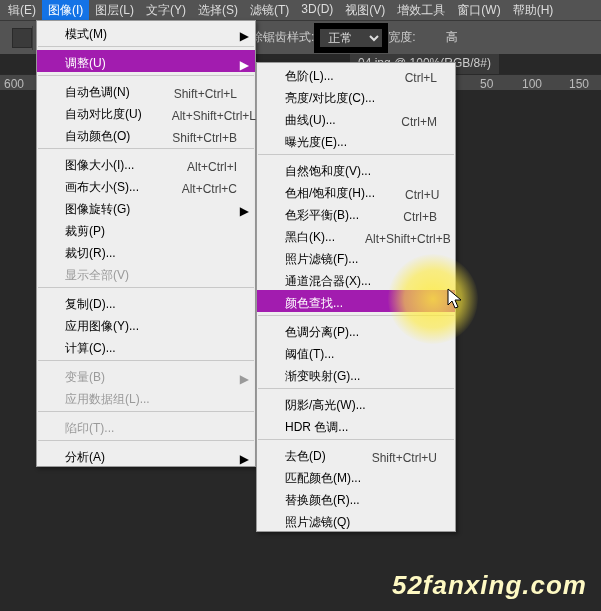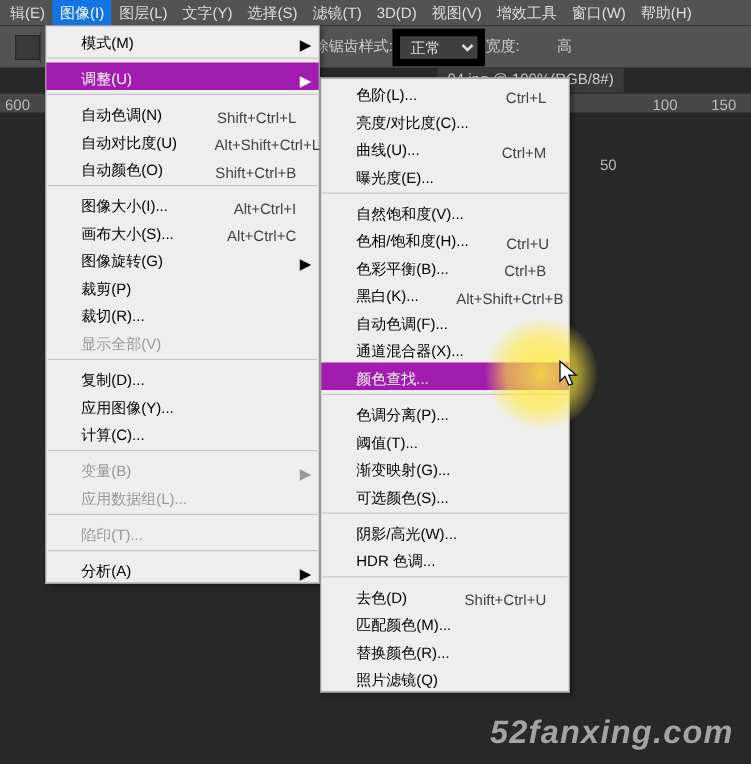--- a/index.html
+++ b/index.html
@@ -1,17 +1,17 @@
 <!DOCTYPE html>
 <html><head>
 <meta charset="utf-8">
 <style>
 *{margin:0;padding:0;box-sizing:border-box;font-family:"Microsoft YaHei",sans-serif;font-size:12px}
 body{width:601px;height:611px;background:#282828;overflow:hidden;position:relative}
-.menubar{height:20px;background:#535353;display:flex;align-items:center;padding-left:2px;color:#ddd}
+.menubar{height:20px;background:#535353;display:flex;padding-left:2px;color:#ddd}
 .menubar span{padding:2px 6px;cursor:default}
 .menubar span.open{background:#1473e6;color:#fff}
 .toolbar{height:34px;background:#535353;border-top:1px solid #383838;display:flex;align-items:center;color:#ccc;padding-left:12px;gap:0}
 .toolbar .btn{width:20px;height:20px;background:#3a3a3a;border:1px solid #2a2a2a}
 .toolbar .sep{width:1px;height:24px;background:#3a3a3a}
 .toolbar select{background:#3f3f3f;color:#ddd;border:6px solid #000000;padding:1px 14px 1px 4px}
 .ruler{height:16px;background:#474747;color:#bbb;position:relative;font-size:9px;border-top:1px solid #2a2a2a}
 .ruler span{position:absolute;top:2px}
 .tab{position:absolute;top:54px;left:350px;height:20px;background:#3a3a3a;color:#ccc;padding:2px 8px;font-size:11px}
 .menu{position:absolute;background:#eee;border:1px solid #999;box-shadow:2px 2px 4px rgba(0,0,0,.4);color:#000}
@@ -19,21 +19,21 @@
 .menu .row .label{flex:1;padding-right:30px}
 .menu .row .shortcut{color:#444}
 .menu .row .arrow{position:absolute;right:6px}
 .menu .row.highlight{background:#a21caf;color:#fff}
 .menu .row.disabled{color:#9a9a9a}
 .menu hr{border:none;border-top:1px solid #c8c8c8;margin:3px 1px}
 .menu1{top:20px;left:36px;width:220px}
 .menu2{top:62px;left:256px;width:200px}
 .spot{position:absolute;top:254px;left:388px;width:90px;height:90px;border-radius:50%;background:radial-gradient(circle,rgba(255,235,59,.85) 0%,rgba(255,235,59,.6) 45%,rgba(255,235,59,0) 72%);pointer-events:none}
 .cursor{position:absolute;top:288px;left:447px;pointer-events:none}
-.watermark{position:absolute;bottom:10px;right:14px;color:#a3a3a3;font-size:26px;font-weight:bold;font-style:italic;letter-spacing:1px}
+.watermark{position:absolute;bottom:10px;right:14px;color:#fef9c3;font-size:26px;font-weight:bold;font-style:italic;letter-spacing:1px}
 </style>
 </head>
 <body>
 
 <div class="menubar" id="menubar">
     <span>辑(E)</span>
     <span class="open">图像(I)</span>
     <span>图层(L)</span>
     <span>文字(Y)</span>
     <span>选择(S)</span>
@@ -54,21 +54,21 @@
   <select><option>正常</option></select>
   <span>宽度:</span>
   <span style="width:30px"></span>
   <span>高</span>
 </div>
 
 <div class="tab"><span>04.jpg @ 100%(RGB/8#)</span></div>
 
 <div class="ruler" id="ruler" style="margin-top:20px">
     <span style="left: 4px;">600</span>
-    <span style="left: 480px; margin-top: 48px;">50</span>
+    <span style="left: 480px;">50</span>
     <span style="left: 522px;">100</span>
     <span style="left: 569px;">150</span>
   </div>
 
 <div class="menu menu1" id="menu1">
     <div class="row">
       <span class="label">模式(M)</span>
       <span class="arrow">▶</span>
     </div>
     <hr>
@@ -164,40 +164,37 @@
     </div>
     <div class="row">
       <span class="label">色彩平衡(B)...</span>
       <span class="shortcut">Ctrl+B</span>
     </div>
     <div class="row">
       <span class="label">黑白(K)...</span>
       <span class="shortcut">Alt+Shift+Ctrl+B</span>
     </div>
     <div class="row">
-      <span class="label">自动色调(F)...</span>
+      <span class="label">照片滤镜(F)...</span>
     </div>
     <div class="row">
       <span class="label">通道混合器(X)...</span>
     </div>
     <div class="row highlight">
       <span class="label">颜色查找...</span>
     </div>
     <hr>
     <div class="row">
       <span class="label">色调分离(P)...</span>
     </div>
     <div class="row">
       <span class="label">阈值(T)...</span>
     </div>
     <div class="row">
       <span class="label">渐变映射(G)...</span>
-    </div>
-    <div class="row">
-      <span class="label">可选颜色(S)...</span>
     </div>
     <hr>
     <div class="row">
       <span class="label">阴影/高光(W)...</span>
     </div>
     <div class="row">
       <span class="label">HDR 色调...</span>
     </div>
     <hr>
     <div class="row">

